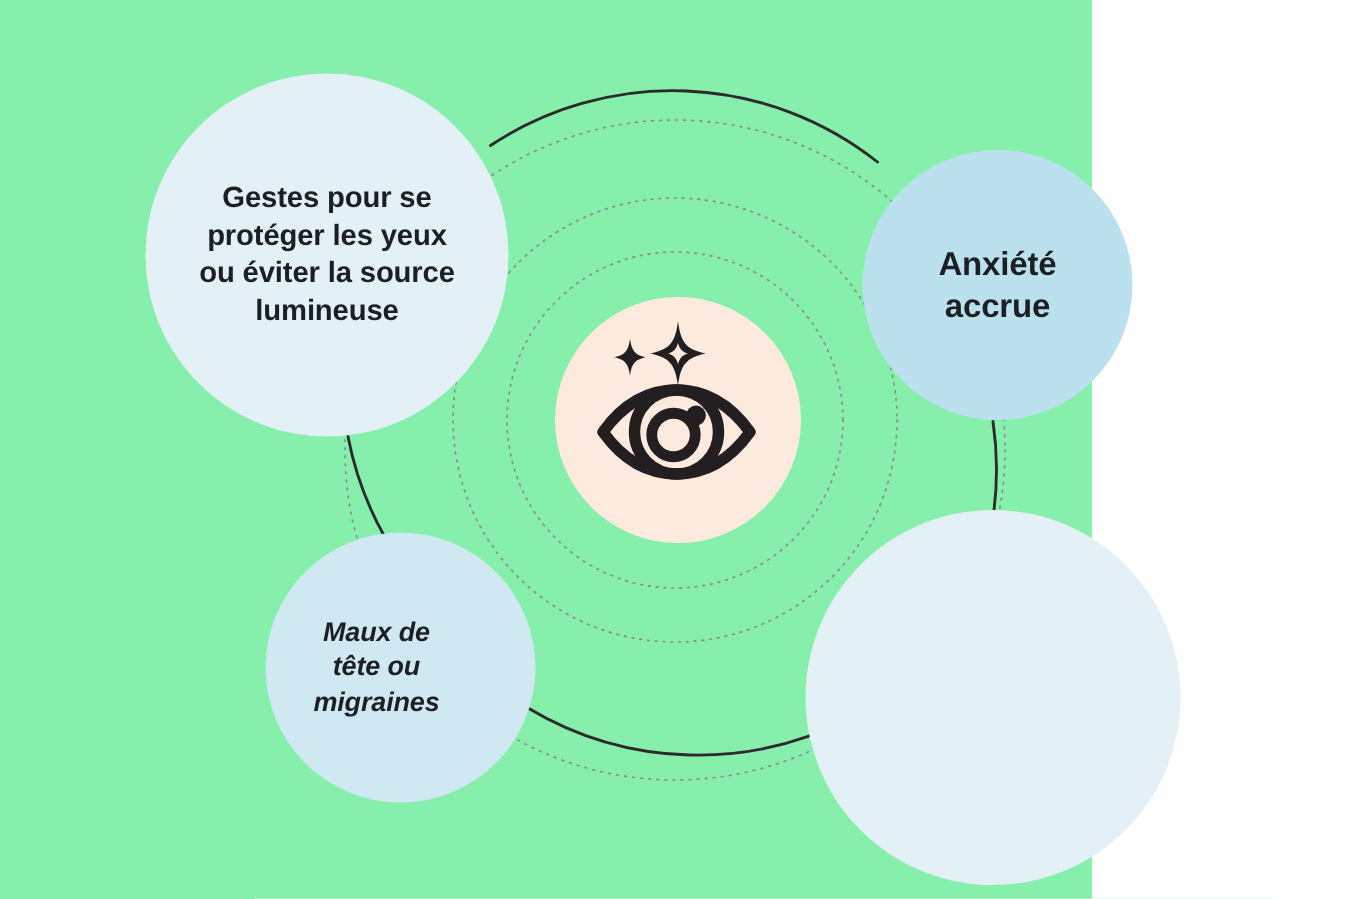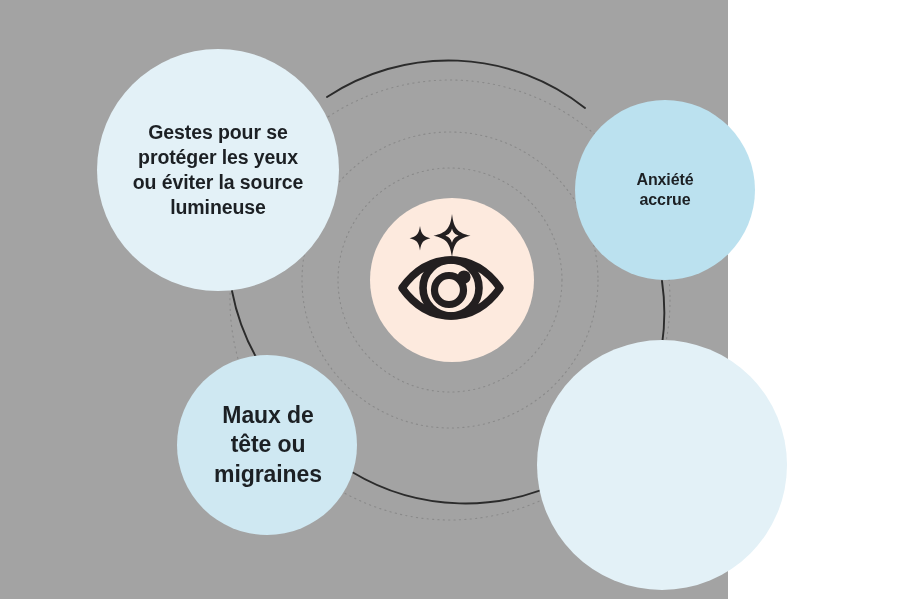--- a/index.html
+++ b/index.html
@@ -10,21 +10,21 @@
   body {
     width: 900px;
     height: 599px;
     font-family: "Liberation Sans", sans-serif;
     overflow: hidden;
   }
   #diagram-root {
     position: relative;
     width: 728px;
     height: 599px;
-    background: #a3a3a3;
+    background: #86efac;
   }
   #diagram-svg {
     position: absolute;
     top: 0;
     left: 0;
     width: 900px;
     height: 599px;
     display: block;
   }
   .node-label {
@@ -39,25 +39,26 @@
     letter-spacing: -0.1px;
     white-space: pre-line;
     pointer-events: none;
   }
   #label-topleft {
     left: 98px; top: 100px; width: 240px; height: 140px;
     font-size: 19.5px;
   }
   #label-topright {
     left: 575px; top: 145px; width: 180px; height: 90px;
-    font-size: 16px;
+    font-size: 22px;
   }
   #label-bottomleft {
-    left: 178px; top: 390px; width: 180px; height: 110px;
-    font-size: 23px;
+    left: 161px; top: 390px; width: 180px; height: 110px;
+    font-size: 18px;
+    font-style: italic;
   }
   #label-bottomright {
     left: 537px; top: 400px; width: 250px; height: 130px;
     font-size: 19px;
   }
 </style>
 </head>
 <body>
 
 <div id="diagram-root">

